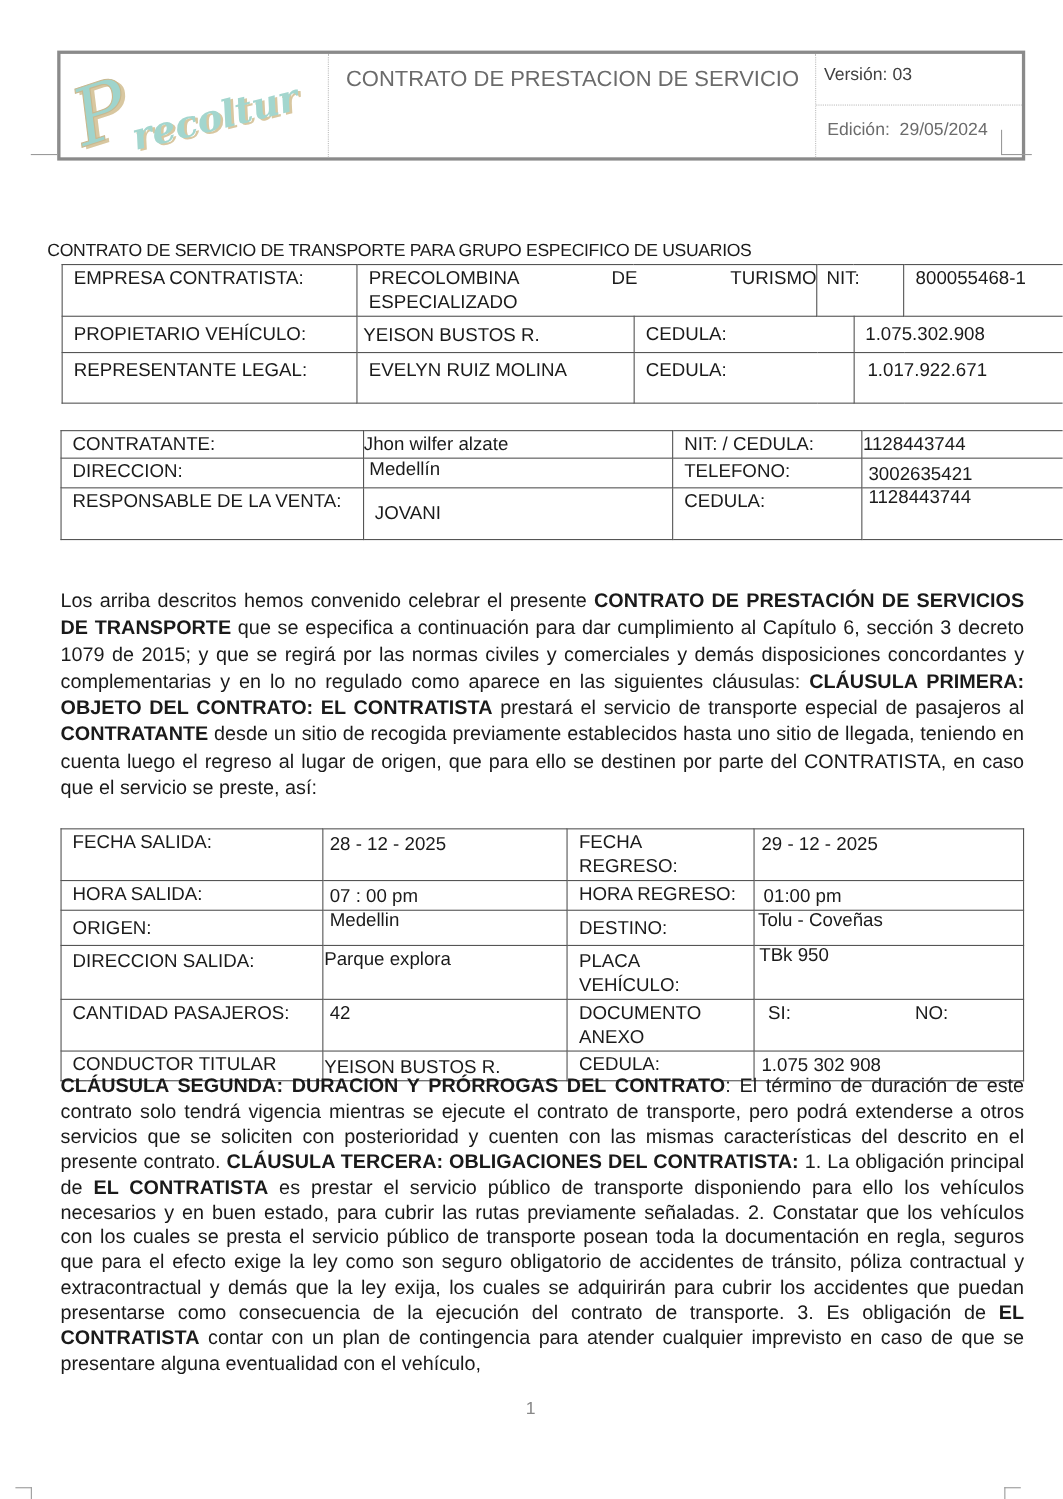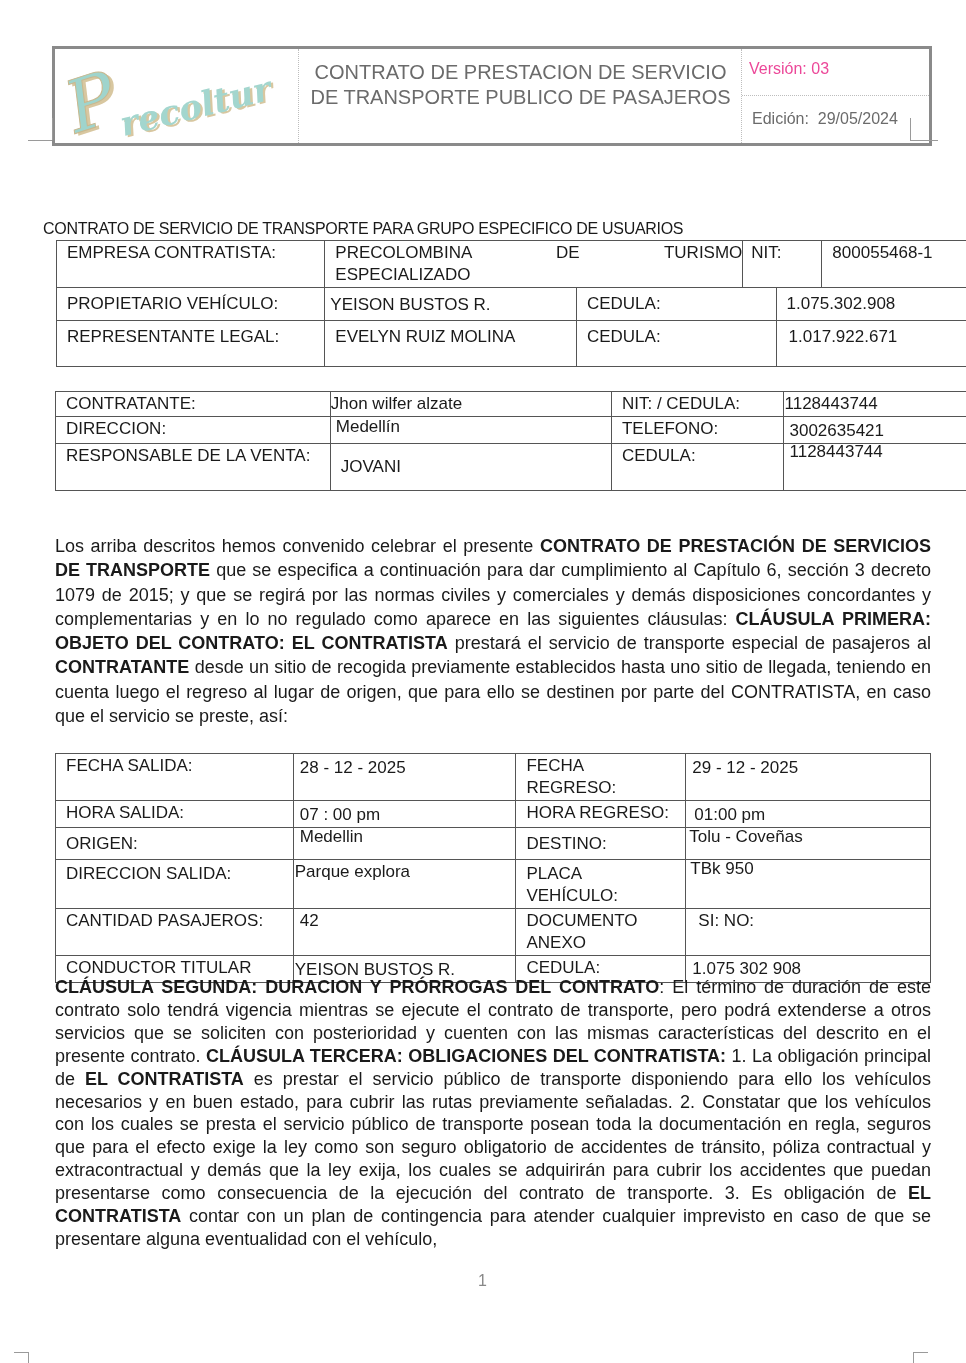--- a/index.html
+++ b/index.html
@@ -7,21 +7,21 @@
          font-family:"Liberation Sans", sans-serif; color:#1a1a1a; }
   .abs { position:absolute; }
 
   
   .hdr { left:52px; top:46px; width:880px; height:100px; border:3px solid #8a8a8a; box-sizing:border-box; }
   .hdr-logo { left:52px; top:46px; width:246px; height:100px; }
   .hdr-sep1 { left:298px; top:49px; width:0; height:94px; border-left:1px dotted #bdbdbd; }
   .hdr-sep2 { left:741px; top:49px; width:0; height:94px; border-left:1px dotted #bdbdbd; }
   .hdr-hsep { left:742px; top:95px; width:187px; height:0; border-top:1px dotted #bdbdbd; }
   .hdr-title { left:300px; top:60px; width:441px; text-align:center; color:#6b6b6b; font-size:20px; line-height:24.5px; }
-  .hdr-ver { left:749px; top:60px; font-size:16px; color:#ec4899; }
+  .hdr-ver { left:749px; top:60px; font-size:16px; color:#404040; }
   .hdr-ed { left:752px; top:110px; font-size:16px; color:#6b6b6b; }
   .corner { border-color:#9a9a9a; border-style:solid; }
 
   
   .sec-title { left:43px; top:220px; font-size:16px; letter-spacing:-0.3px; }
 
   table.grid { position:absolute; border-collapse:collapse; font-size:17px; }
   table.grid td { border:1px solid #555; vertical-align:top; padding:1px 10px; line-height:22px; }
 
   .para { position:absolute; left:55px; width:876px; font-size:18px; line-height:24.3px; text-align:justify; }
@@ -39,21 +39,20 @@
     <text x="17" y="75" font-family="DejaVu Serif, serif" font-style="italic" font-size="72" fill="#9fd4cc" stroke="#c9b88e" stroke-width="1" transform="rotate(-18 60 60)">P</text>
     <text x="70" y="80" font-family="DejaVu Serif, serif" font-style="italic" font-weight="bold" font-size="34" fill="#d8c7a0" transform="rotate(-14 120 70)">recoltur</text>
     <text x="68" y="78" font-family="DejaVu Serif, serif" font-style="italic" font-weight="bold" font-size="34" fill="#a3d6ce" transform="rotate(-14 120 70)">recoltur</text>
   </svg>
 </div>
 <div class="abs hdr-sep1"></div>
 <div class="abs hdr-sep2"></div>
 <div class="abs hdr-hsep"></div>
 <div class="abs hdr-title">
   <div>CONTRATO DE PRESTACION DE SERVICIO</div>
-  <div>DE TRANSPORTE PUBLICO DE PASAJEROS</div>
 </div>
 <div class="abs hdr-ver">
   <span>Versión:</span>
   <span>03</span>
 </div>
 <div class="abs hdr-ed">
   <span>Edición:</span>&nbsp;
   <span>29/05/2024</span>
 </div>
 
@@ -162,21 +161,21 @@
     <td style="padding-left:1px">Parque explora</td>
     <td style="padding-top:3px">PLACA VEHÍCULO:</td>
     <td style="padding-left:4px;line-height:16px">TBk 950</td>
   </tr>
   <tr style="height:46px">
     <td>CANTIDAD PASAJEROS:</td>
     <td style="padding-left:6px">42</td>
     <td style="width:120px">DOCUMENTO ANEXO</td>
     <td style="padding-left:12px">
       <span>SI:</span>
-      <span style="">NO:</span>
+      <span style="margin-left:108px">NO:</span>
     </td>
   </tr>
   <tr style="height:24px">
     <td>CONDUCTOR TITULAR</td>
     <td style="padding-left:1px;padding-top:3px">YEISON BUSTOS R.</td>
     <td>CEDULA:</td>
     <td style="padding-left:6px;padding-top:2px">1.075 302 908</td>
   </tr>
 </tbody>
   </table>

